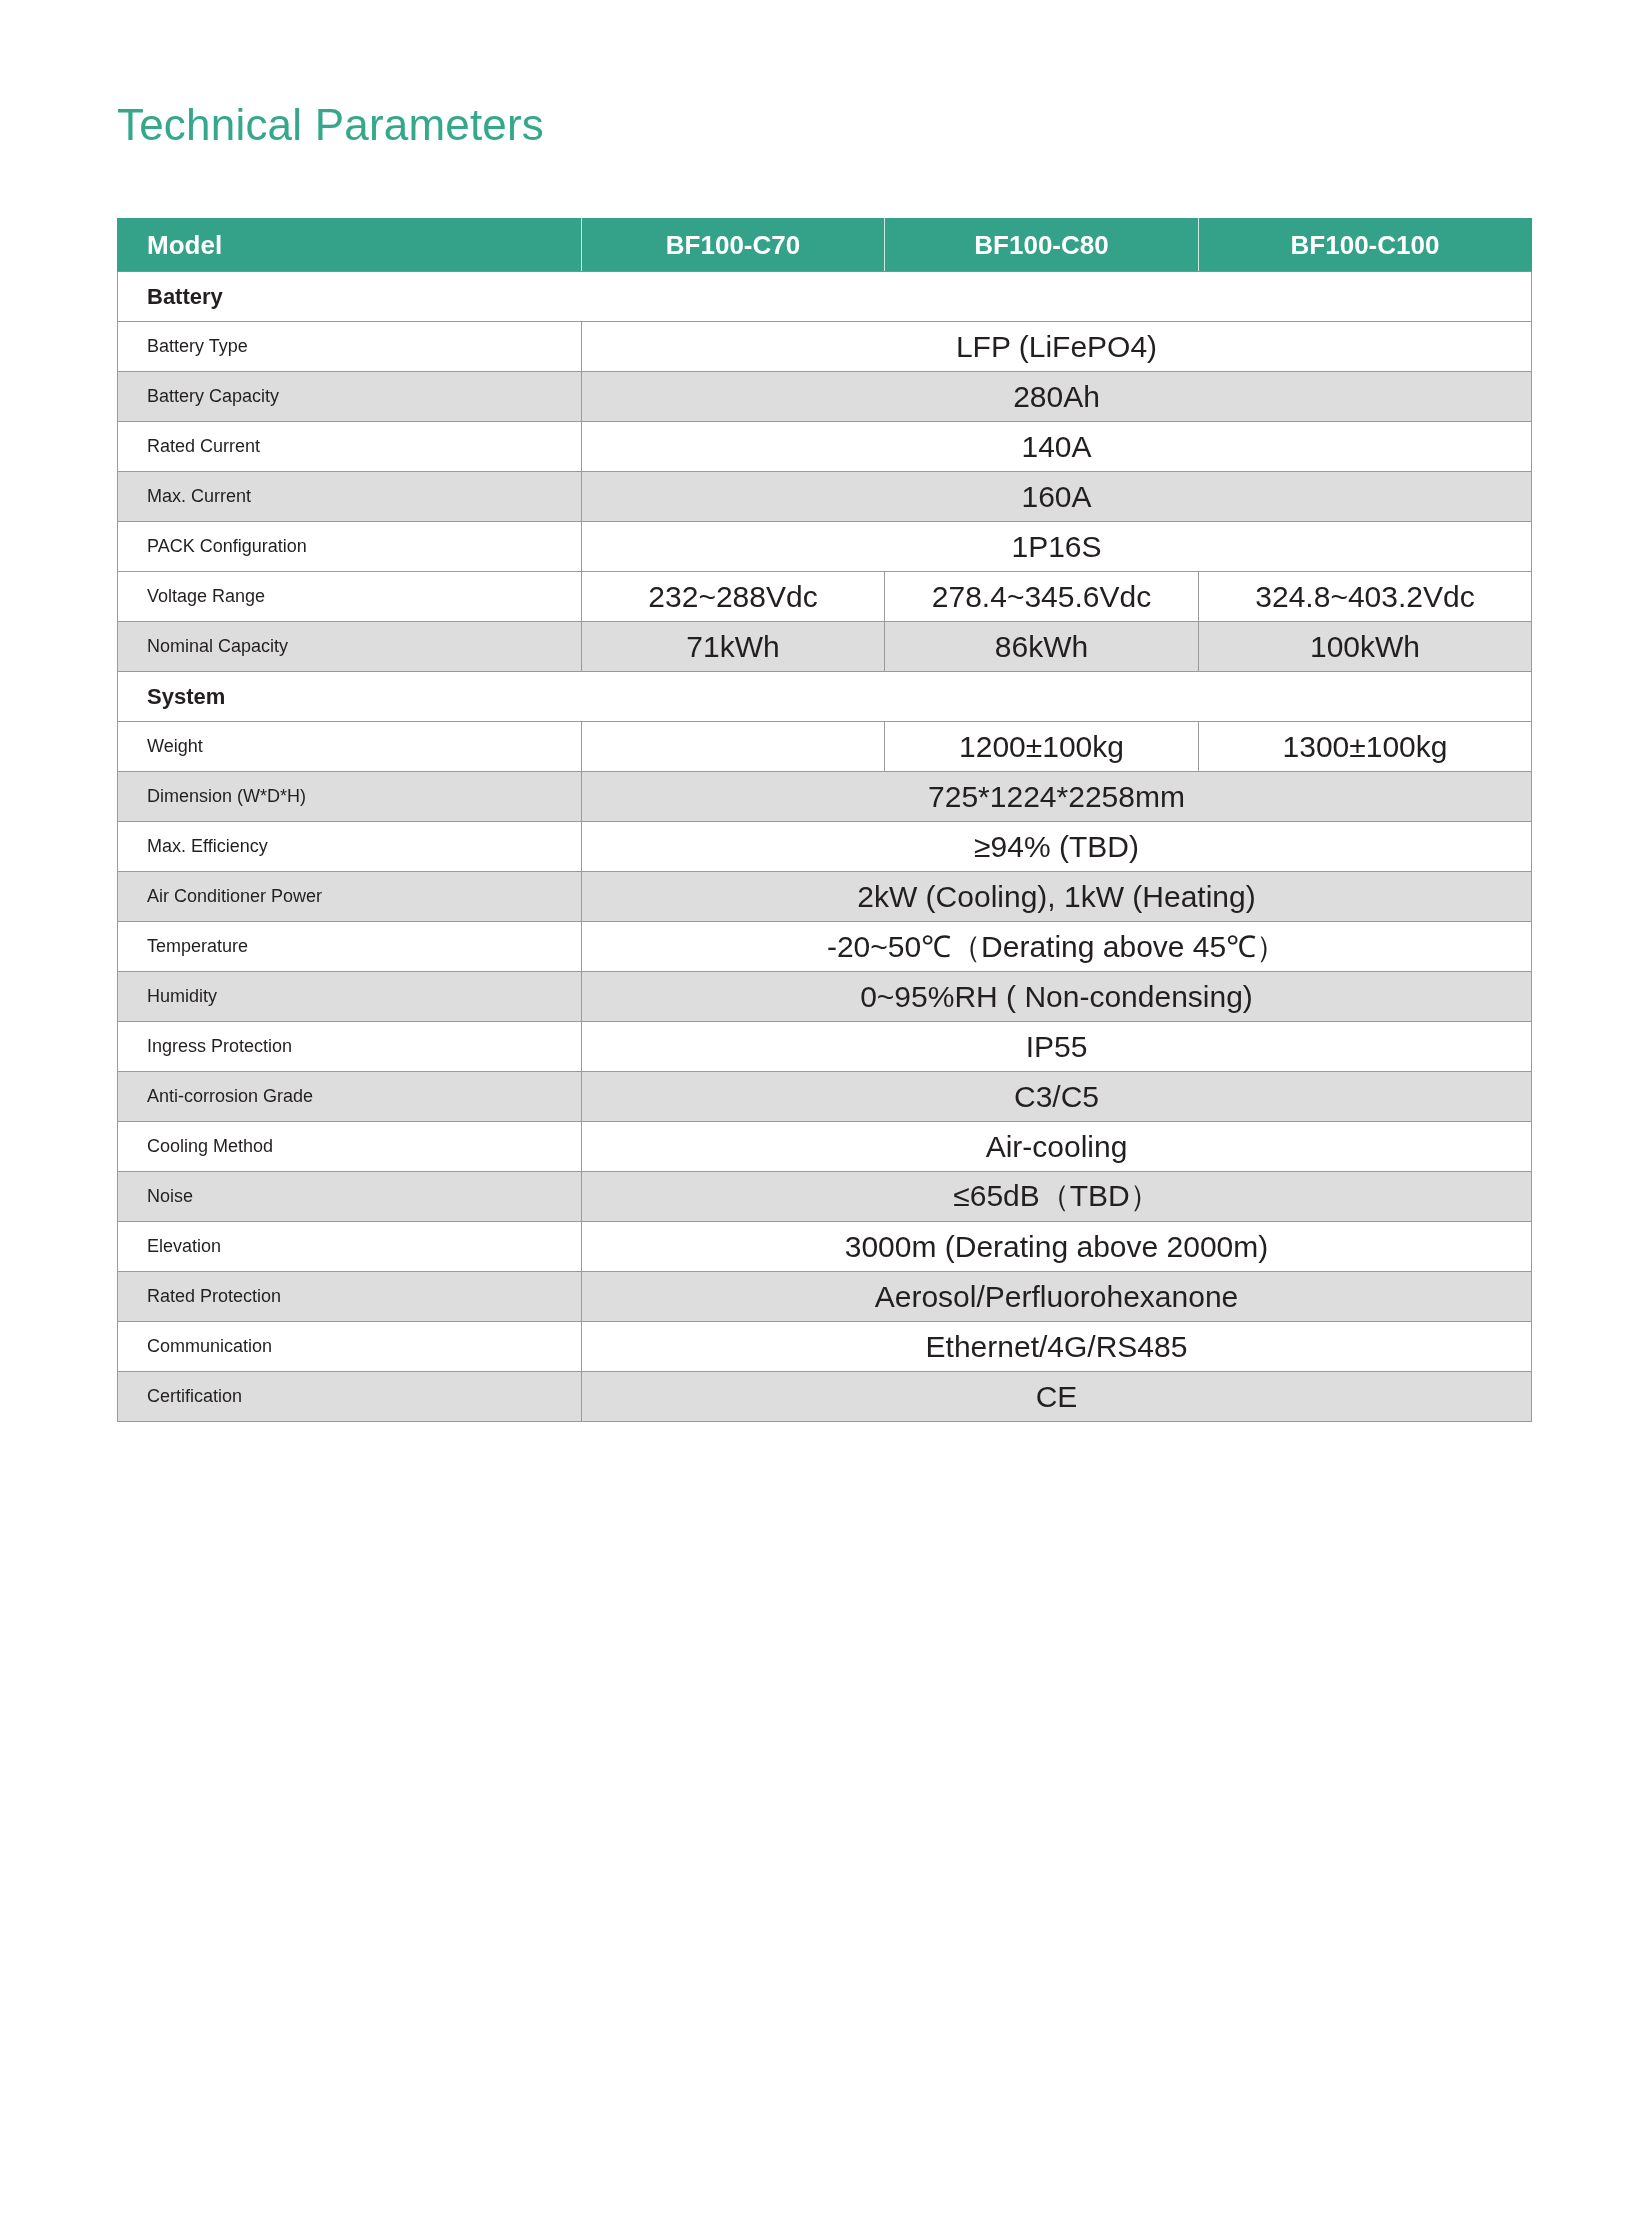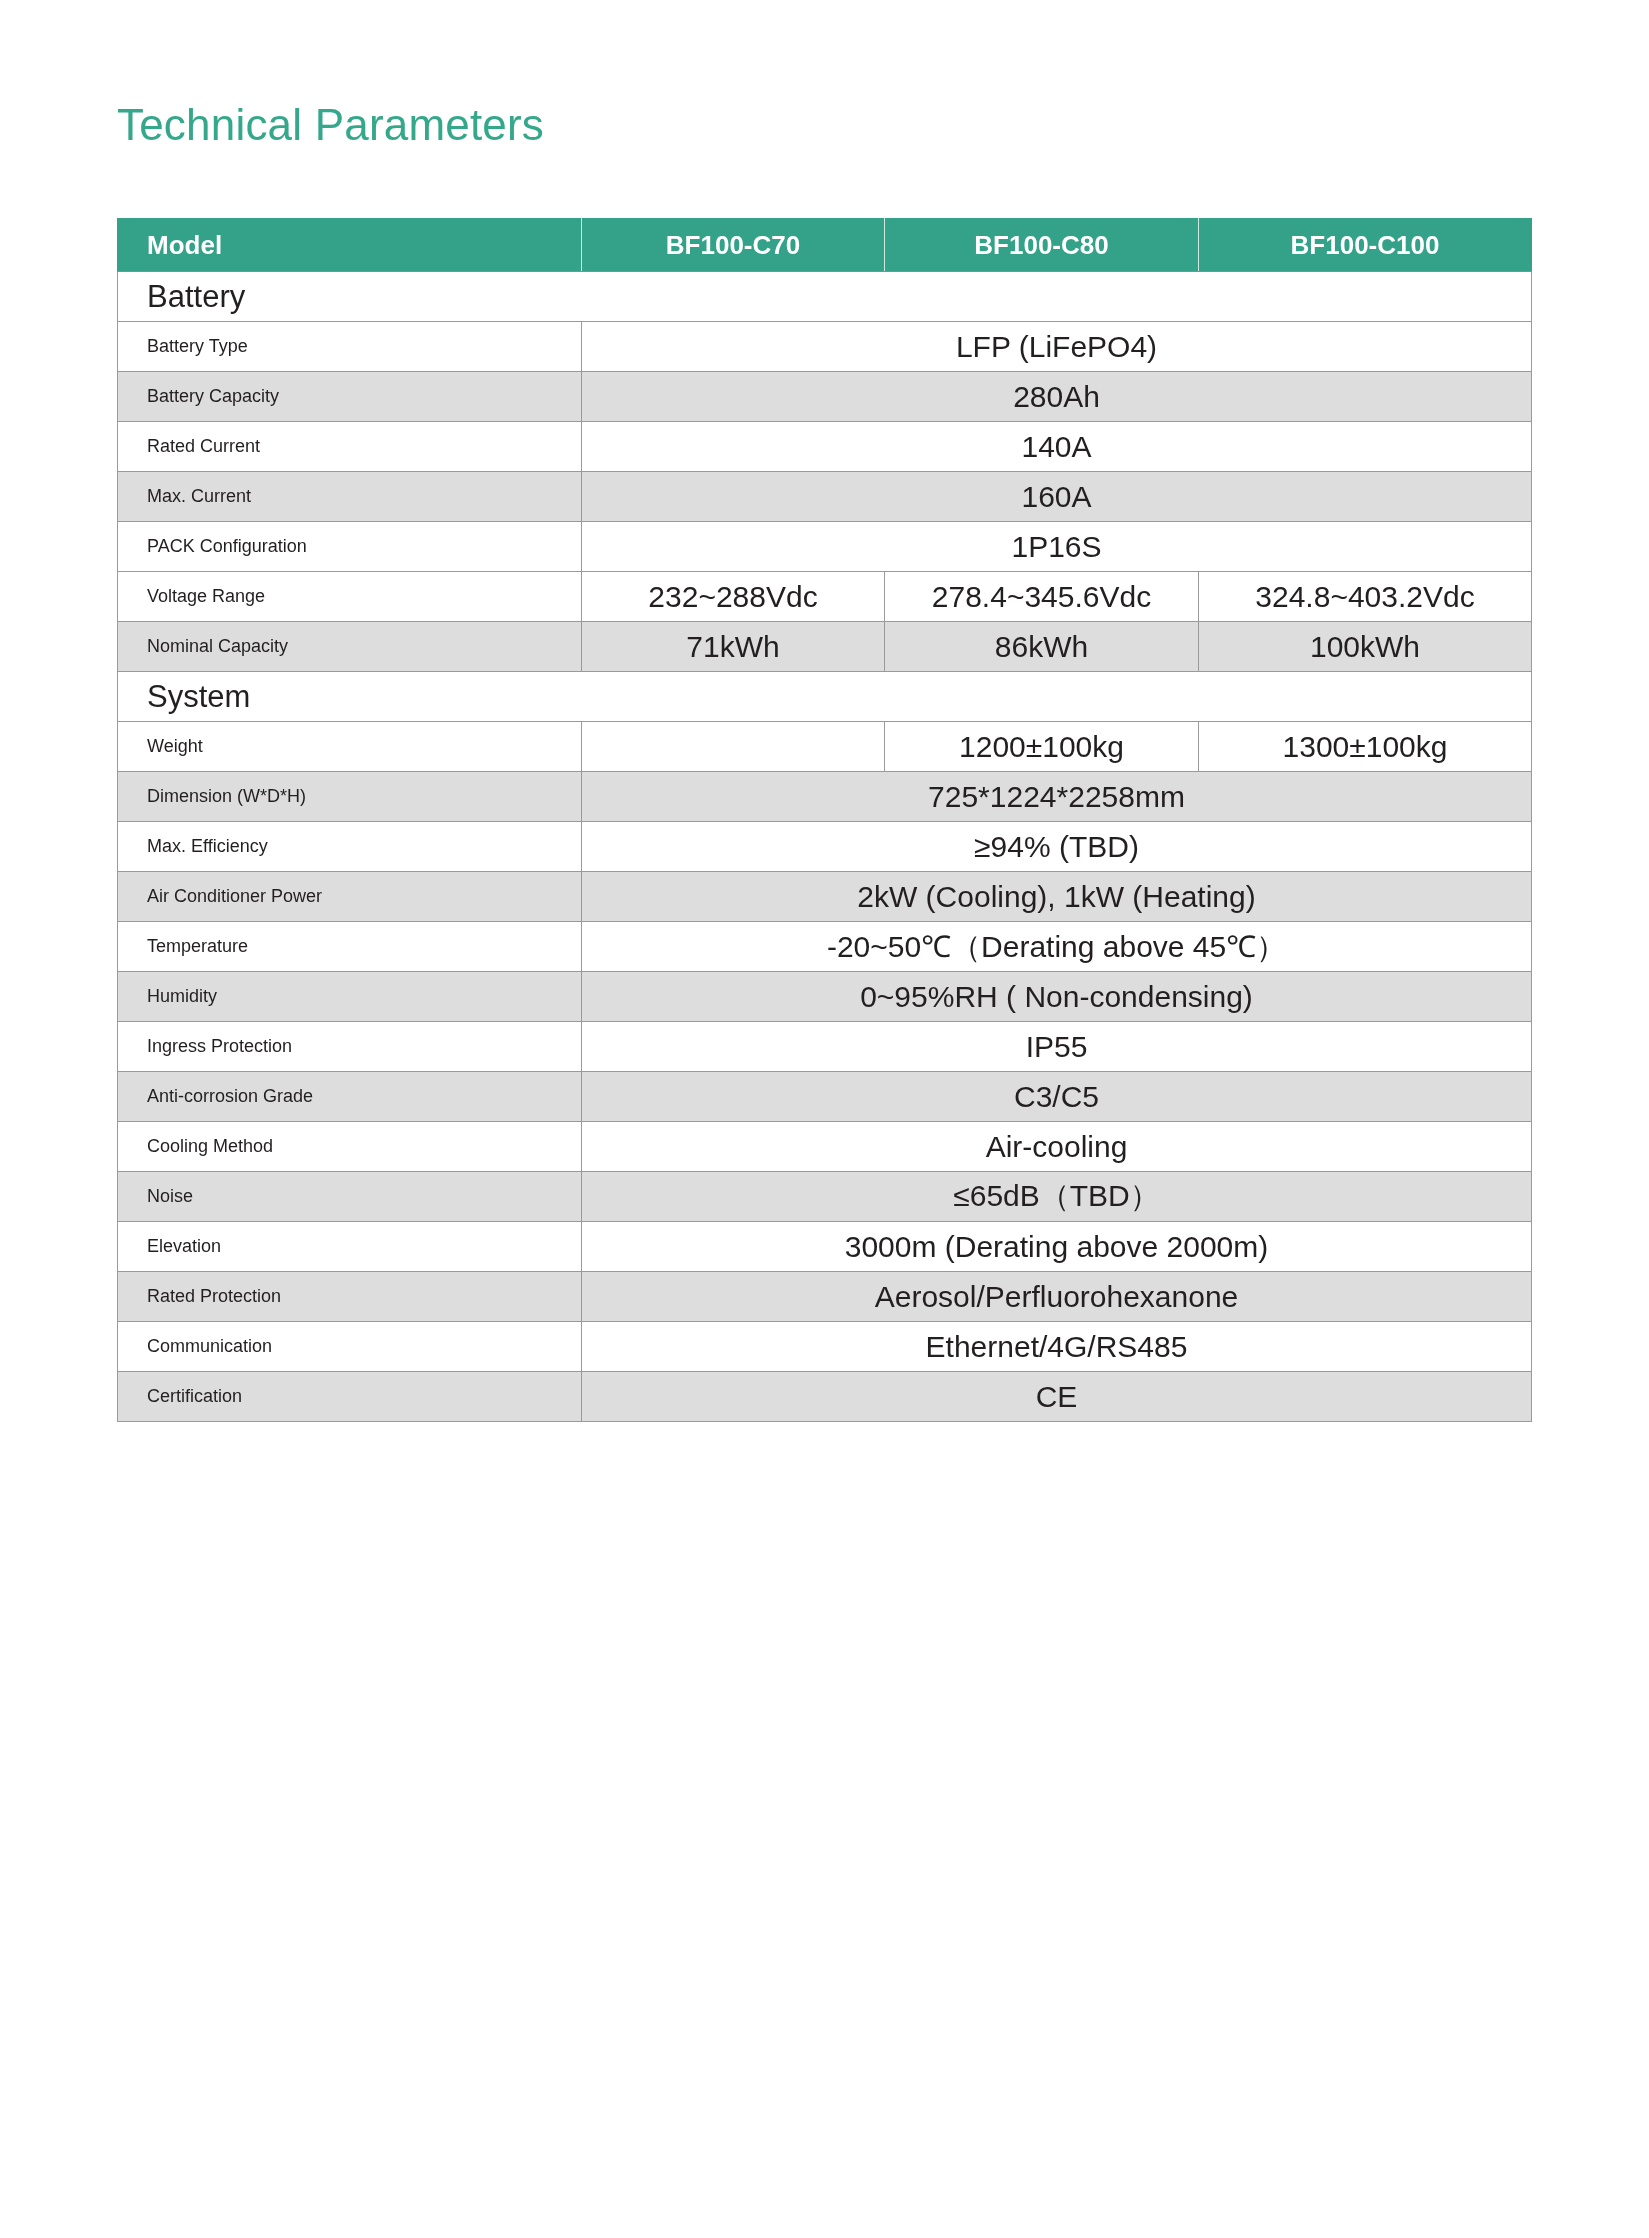--- a/index.html
+++ b/index.html
@@ -70,22 +70,22 @@
   tr.head-row th.h-model {
     text-align: center;
     border-right: 0.8px solid #cfe8e0;
   }
   tr.head-row th.h-model.last { border-right: 0.8px solid #34a189; margin-left: 35px; }
 
   
   tr.section-row td {
     height: 50px;
     background: #ffffff;
-    font-size: 31px;
-    font-weight: 400;
+    font-size: 22px;
+    font-weight: 700;
     text-align: left;
     padding-left: 29px;
     border-left: 0.8px solid #9a9a9a;
     border-right: 0.8px solid #9a9a9a;
   }
 
   
   tr.data-row td { height: 50px; }
   td.label {
     text-align: left;

